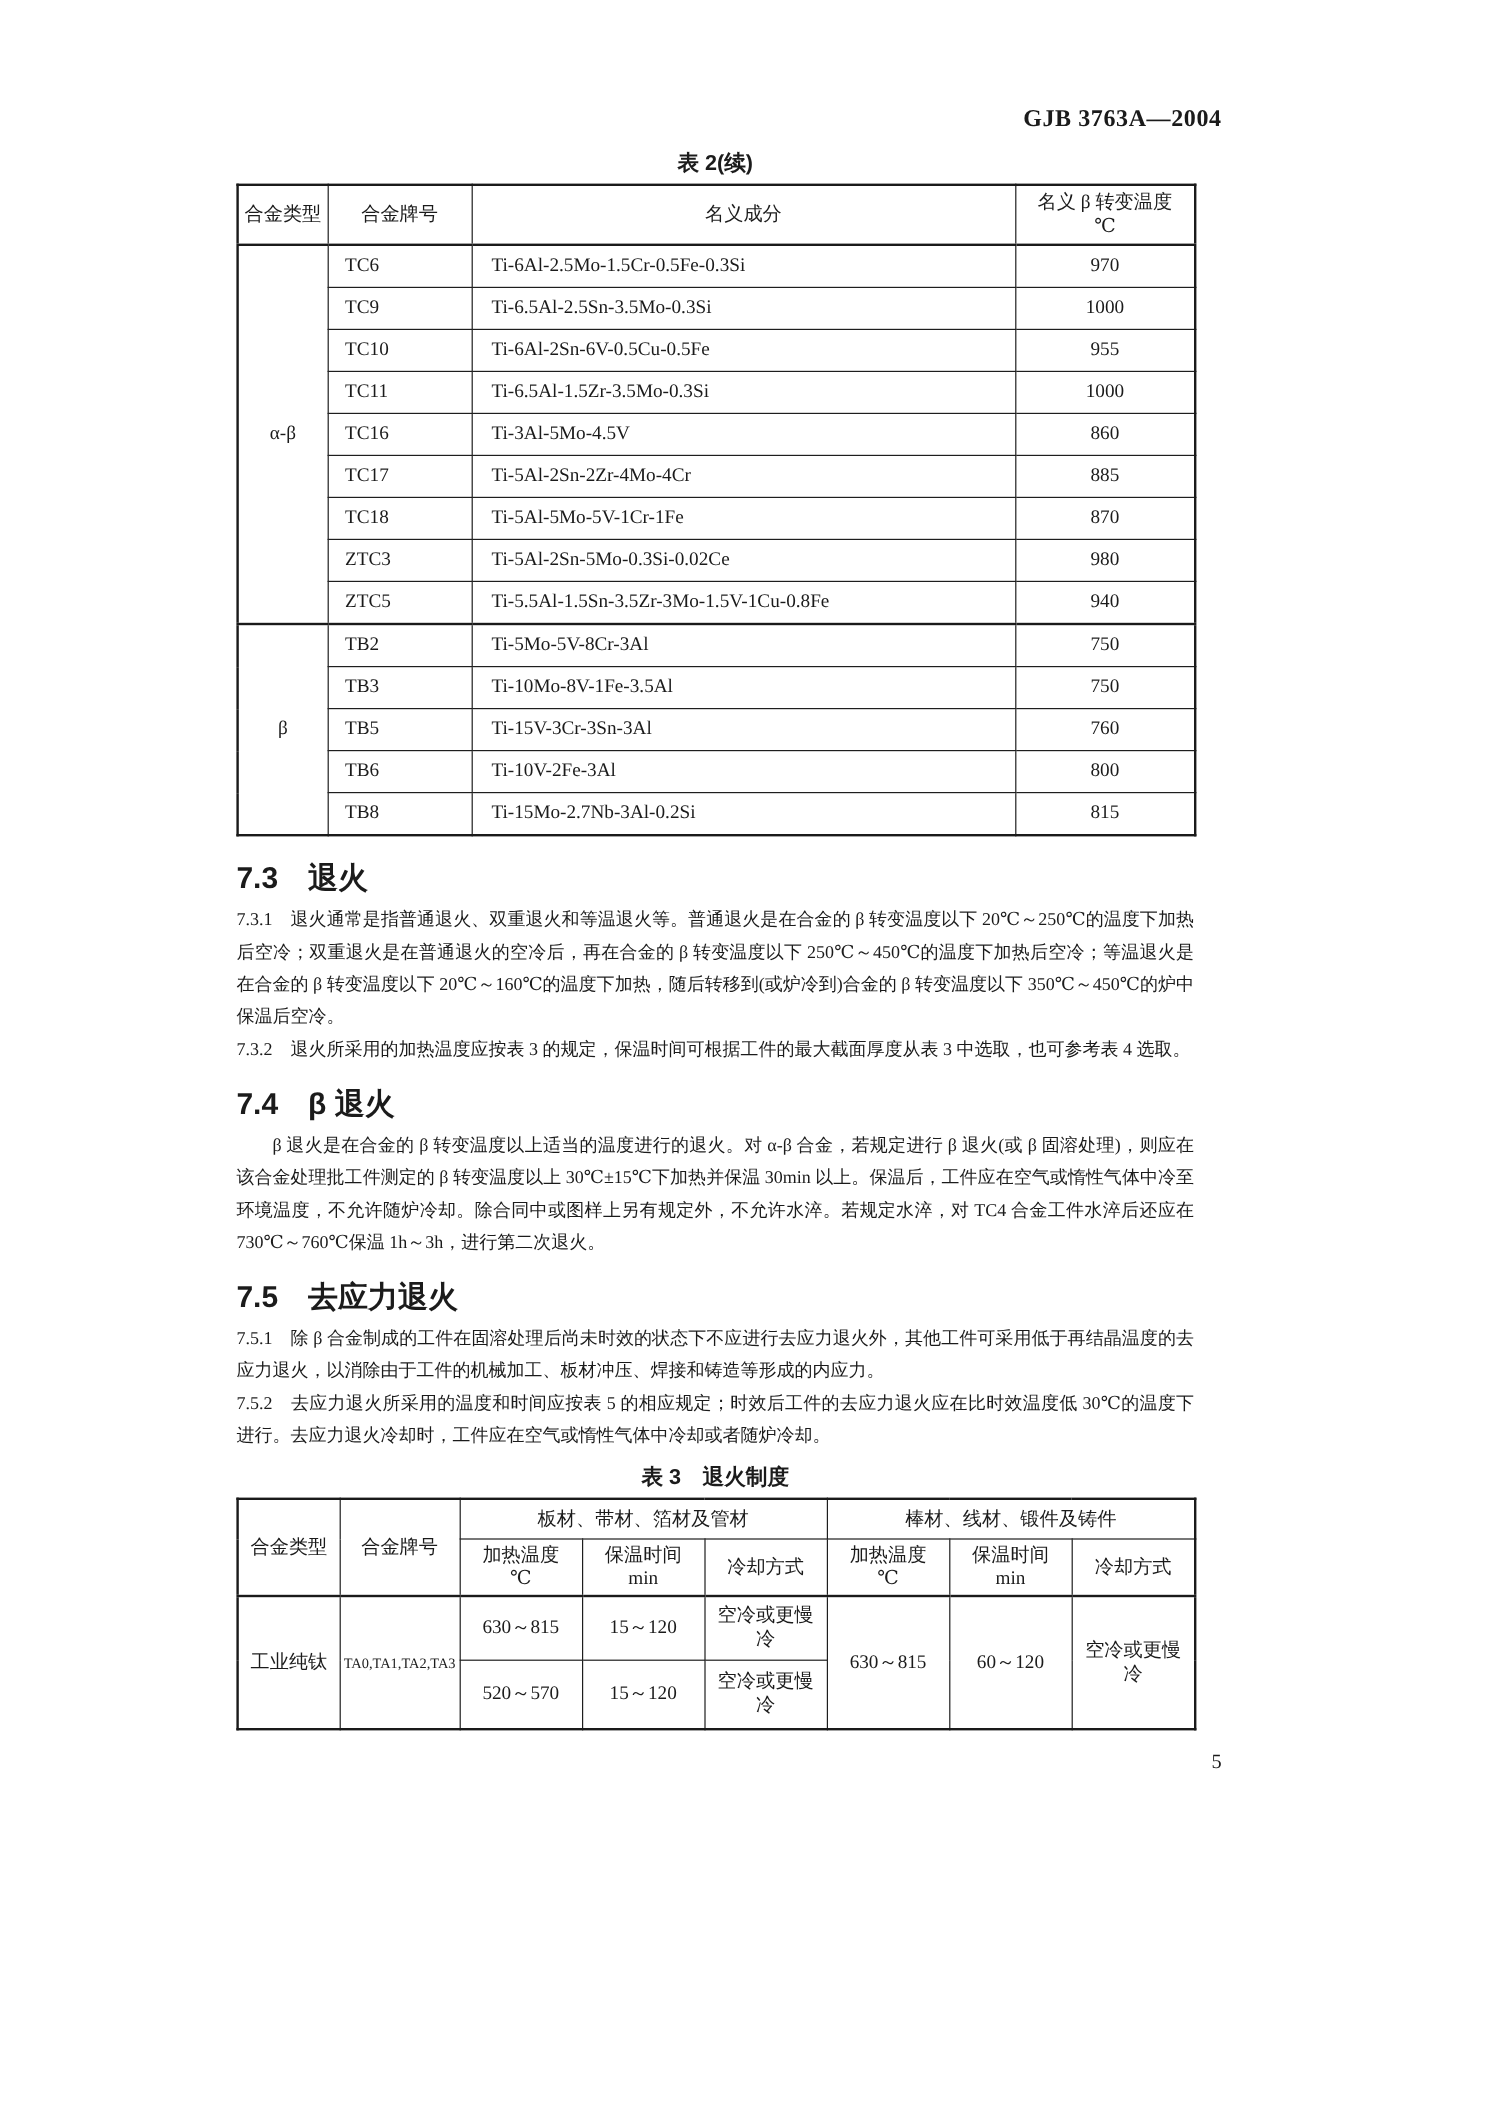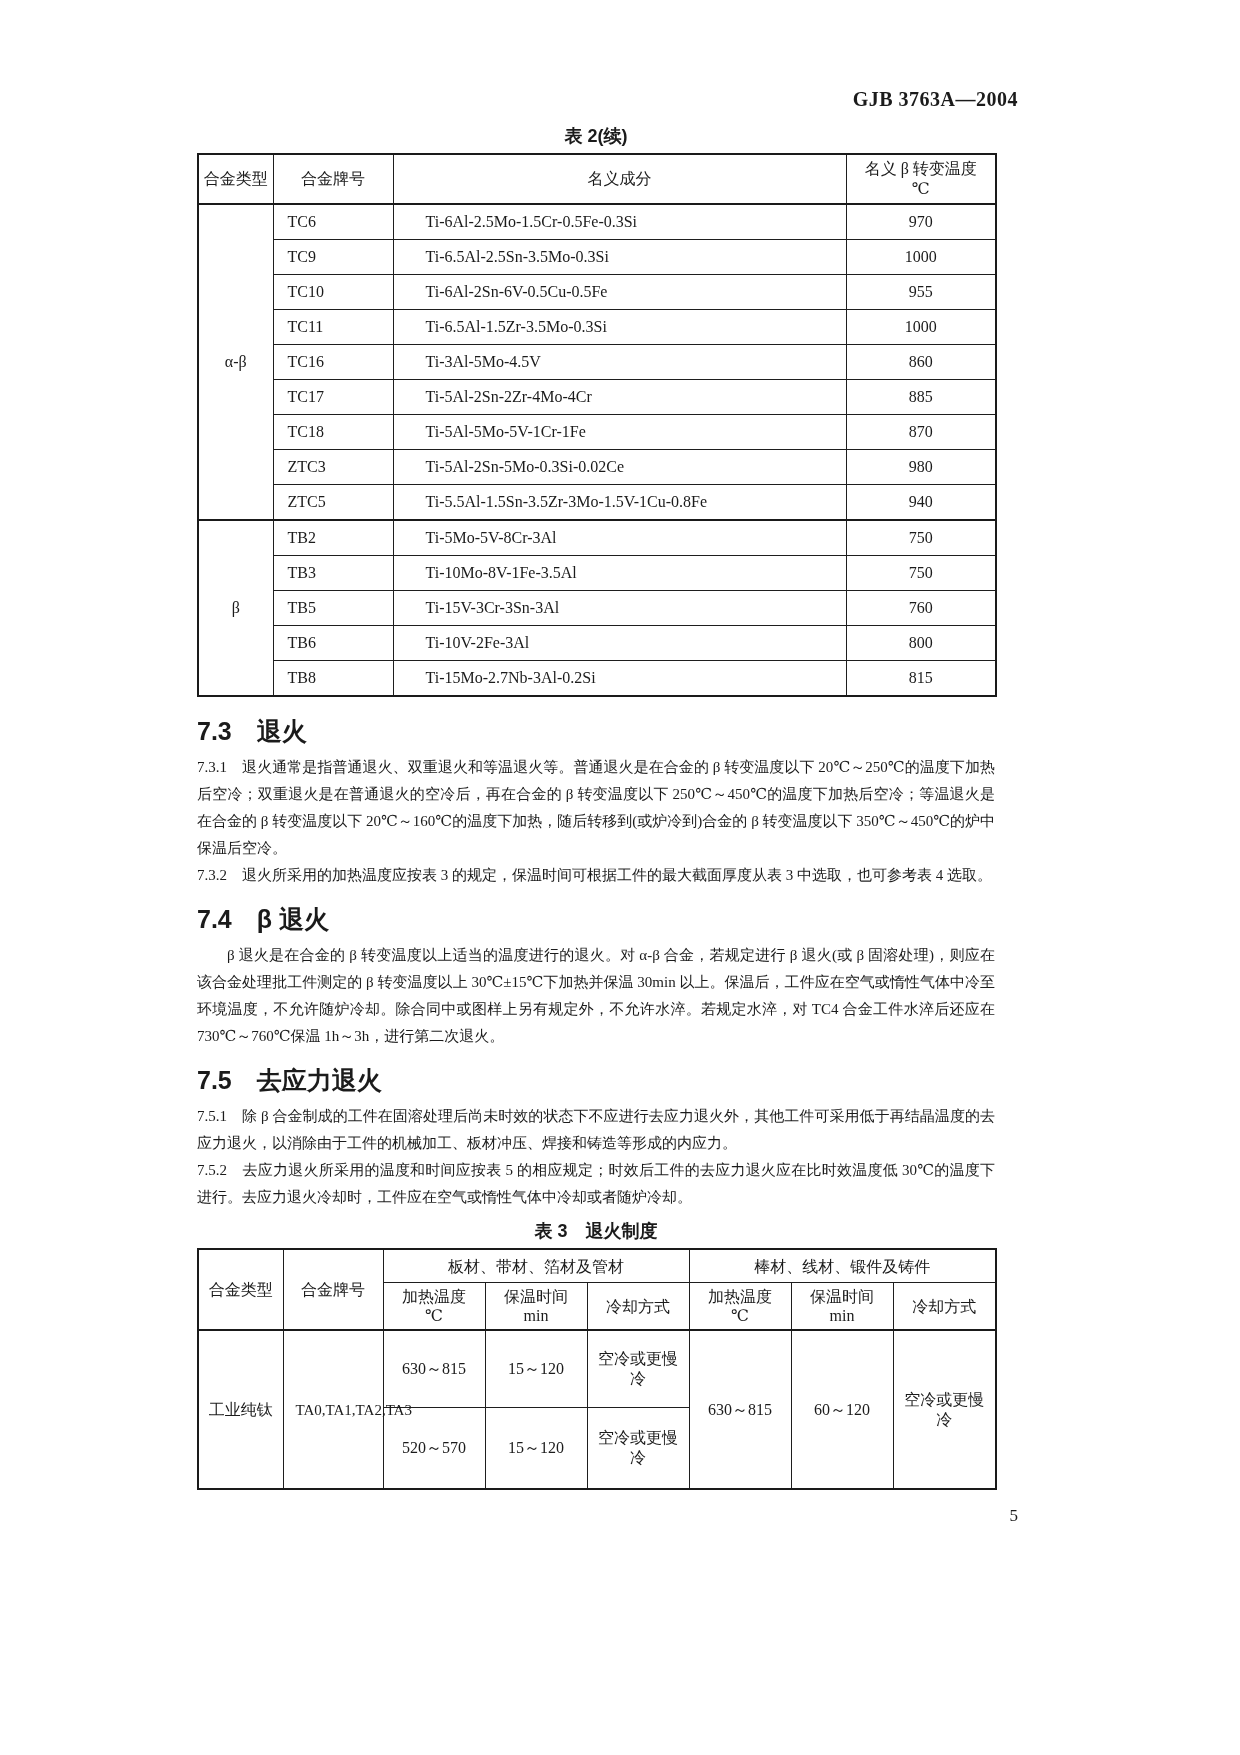--- a/index.html
+++ b/index.html
@@ -37,21 +37,21 @@
     font-size:16px;
   }
   table, td, th { border:1px solid #1e1e1e; }
   table { border:2px solid #1a1a1a; }
   th { font-weight:normal; }
   
   .t2 th { height:46px; text-align:center; vertical-align:middle; border-bottom:2px solid #1a1a1a; line-height:20px; }
   .t2 td { height:32px; vertical-align:middle; }
   .t2 .c-type { text-align:center; }
   .t2 .c-grade { text-align:left; padding-left:14px; }
-  .t2 .c-comp { text-align:left; padding-left:32px; }
+  .t2 .c-comp { text-align:left; padding-left:16px; }
   .t2 .c-temp { text-align:center; }
   .t2 .g-sep td { border-top:2px solid #1a1a1a; }
   
   .sec-h {
     font-family:"Liberation Sans","DejaVu Sans",sans-serif;
     font-weight:bold;
     font-size:25px;
     margin:14px 0 6px 0;
   }
   .para {
@@ -61,22 +61,22 @@
     margin:0;
   }
   .para.indent { text-indent:2em; }
   
   .t3 th { text-align:center; vertical-align:middle; line-height:19px; }
   .t3 .grp { height:30px; }
   .t3 .sub { height:44px; border-bottom:2px solid #1a1a1a; }
   .t3 td { text-align:center; vertical-align:middle; line-height:20px; }
   .t3 .r1 td { height:44px; }
   .t3 .r2 td { height:48px; }
-  .t3 .c-grades { white-space:nowrap; padding:0 12px; font-size:15px; }
-  .t3 .c-cool { padding:16px 6px; }
+  .t3 .c-grades { white-space:nowrap; padding:0 2px; font-size:12px; }
+  .t3 .c-cool { padding:4px 6px; }
   .page-num {
     margin:16px 222px 0 0;
     text-align:right;
     font-size:17px;
   }
 </style>
 </head>
 <body>
 
 <div class="doc-header">GJB 3763A—2004</div>

